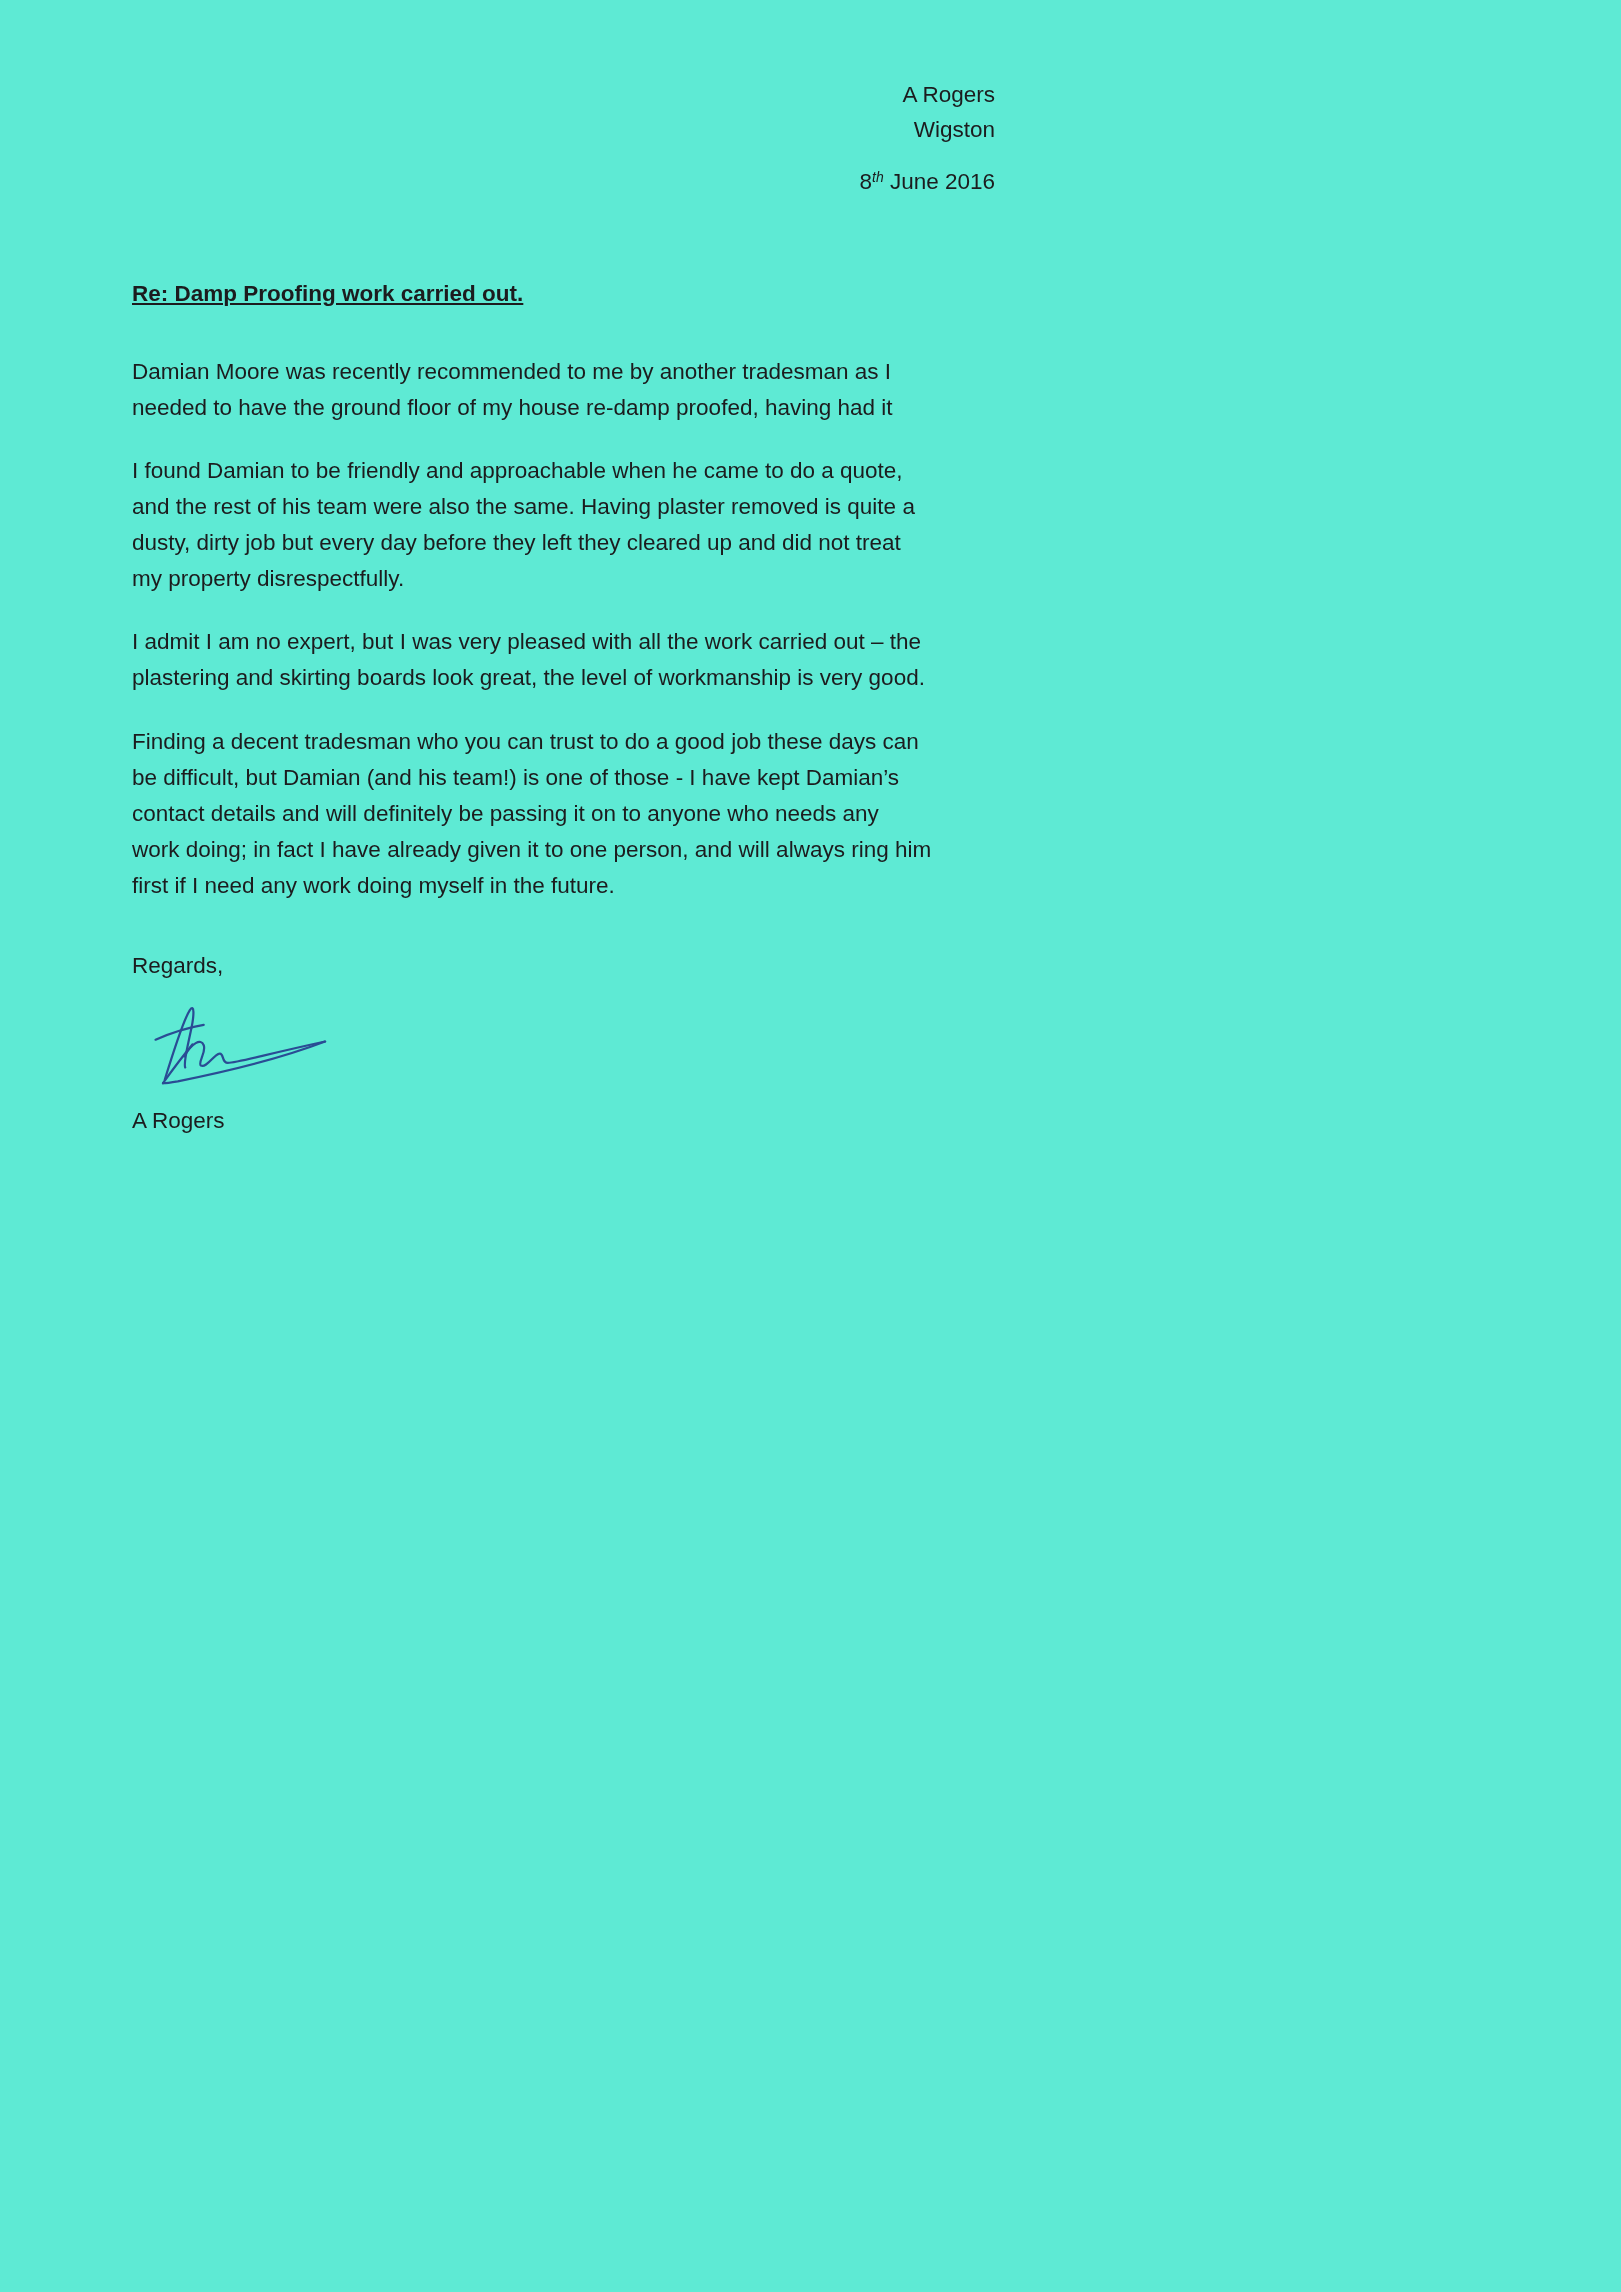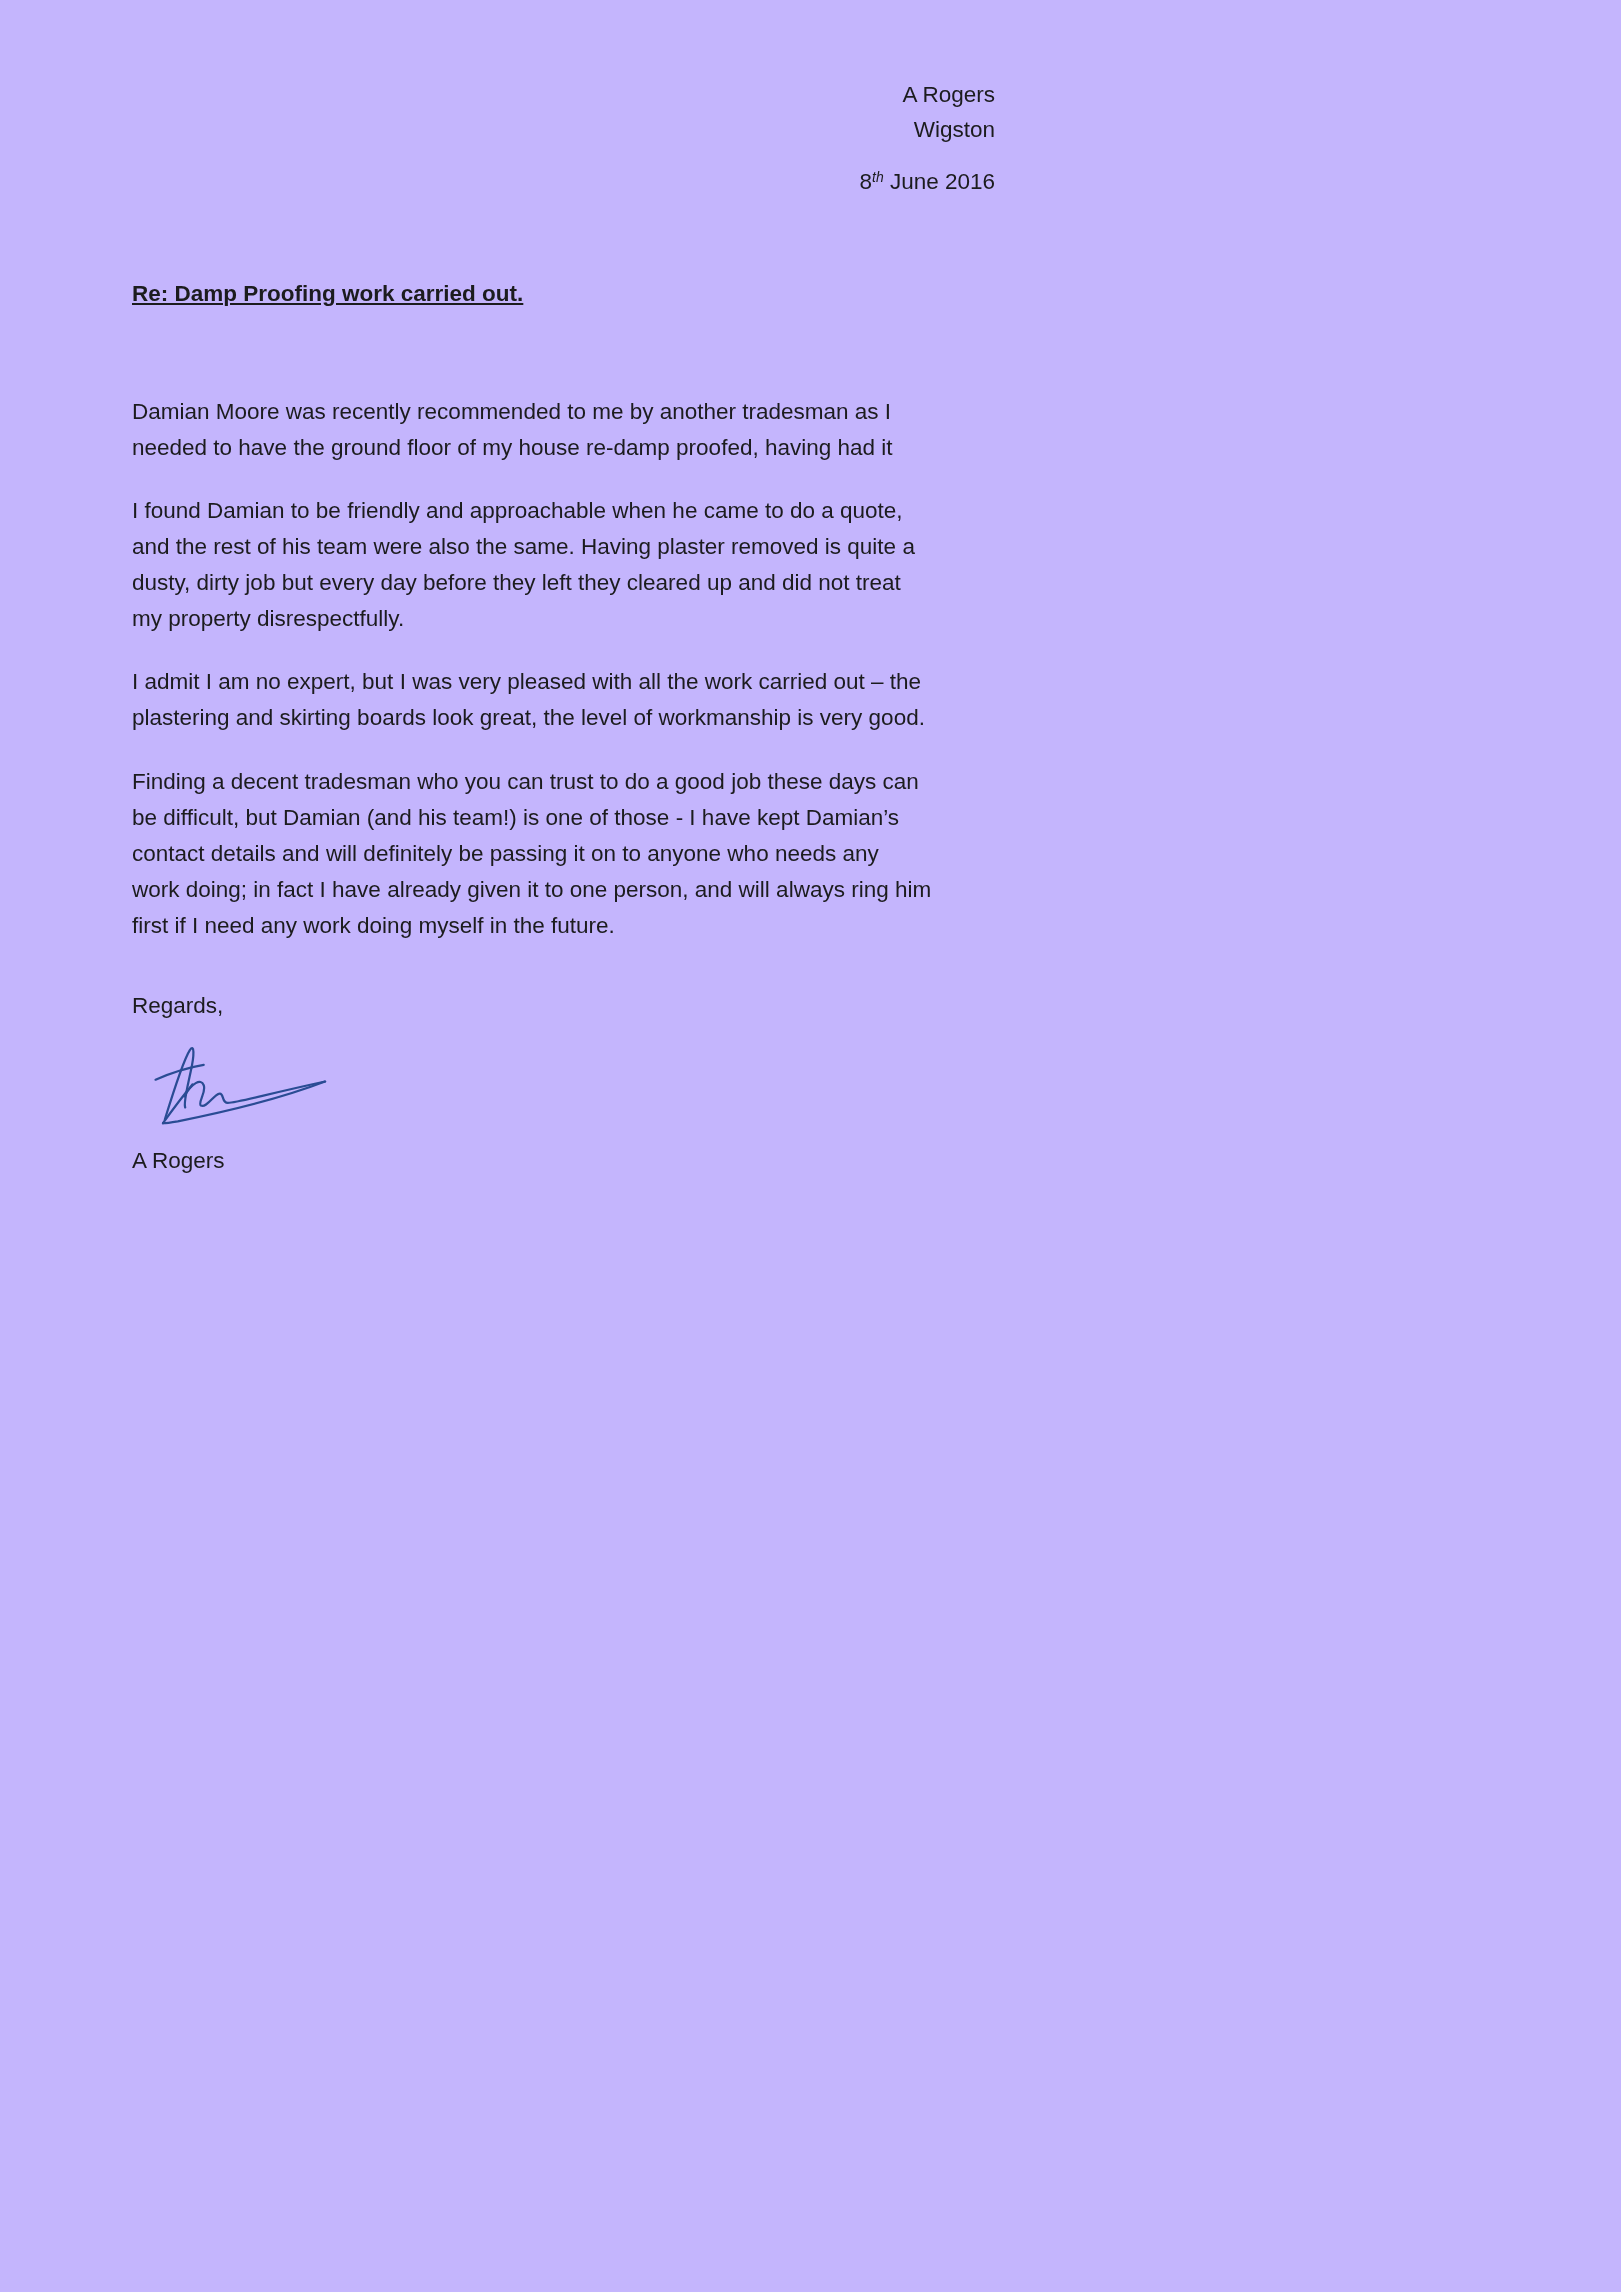--- a/index.html
+++ b/index.html
@@ -4,21 +4,21 @@
 <style>
   html, body { margin: 0; padding: 0; }
   body {
     background: #e8e8e8;
     font-family: "Liberation Sans", "DejaVu Sans", sans-serif;
   }
   .page {
     position: relative;
     width: 1621px;
     height: 2293px;
-    background: #c4b5fd;
+    background: #5eead4;
     color: #1c1c1e;
     overflow: hidden;
   }
   .content {
     position: absolute;
     left: 132px;
     top: 77px;
     width: 863px;
     font-size: 22.5px;
   }
@@ -37,21 +37,21 @@
     top: -0.45em;
     vertical-align: baseline;
     font-style: italic;
   }
   .subject {
     margin-top: 73px;
     font-weight: bold;
     text-decoration: underline;
     line-height: 37px;
   }
-  .bodytext { margin-top: 82px; }
+  .bodytext { margin-top: 42px; }
   p.para {
     margin: 0 0 27.4px 0;
     line-height: 36px;
   }
   .line {
     display: block;
     white-space: pre;
   }
   .closing {
     margin-top: 44px;

